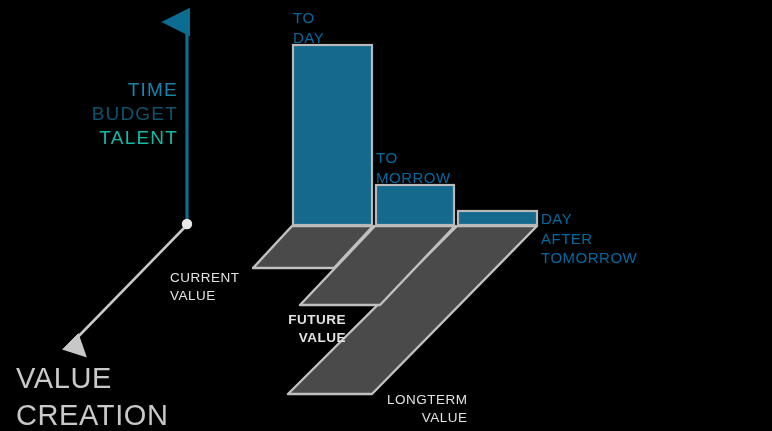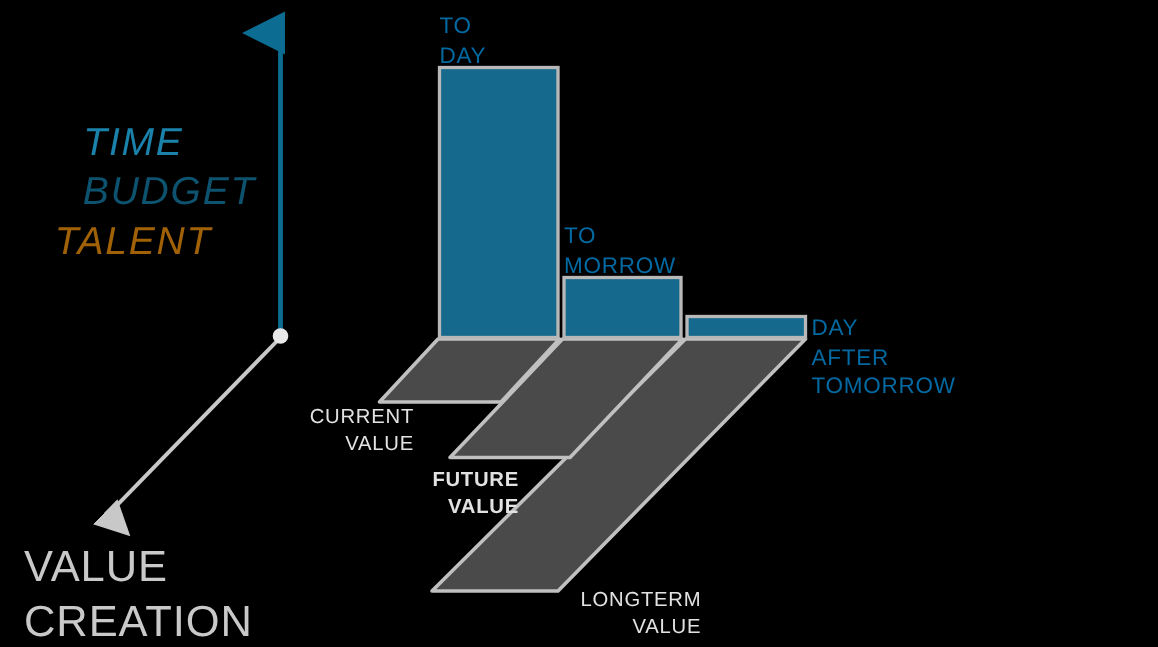--- a/index.html
+++ b/index.html
@@ -30,31 +30,30 @@
     white-space: pre;
     line-height: 1.22;
   }
 
   
   #axis-labels {
     position: absolute;
     left: 0px;
     top: 78px;
     width: 178px;
-    text-align: center;
-    font-size: 26px;
+    text-align: right;
+    font-size: 19px;
     letter-spacing: 1.2px;
     line-height: 1.26;
-    font-style: italic;
   }
   #axis-labels div { display: block; }
   .lab-time      { color: #1a82ab; }
   .lab-attention { color: #136c90; }
   .lab-budget    { color: #0d536f; margin-left: 48px; }
-  .lab-talent    { color: #a16207; }
+  .lab-talent    { color: #14b8a6; }
 
   
   #value-creation {
     left: 16px;
     top: 360px;
     font-size: 29px;
     color: #c9c9c9;
     letter-spacing: 0.6px;
     line-height: 1.28;
   }
@@ -70,21 +69,21 @@
   #label-tomorrow { left: 376px; top: 148px; }
   #label-dayafter { left: 541px; top: 209px; }
 
   
   .pg-label {
     font-size: 13.5px;
     color: #e2e2e2;
     letter-spacing: 0.5px;
     line-height: 1.32;
   }
-  #label-current  { left: 144px; top: 269px; width: 132px; text-align: right; }
+  #label-current  { left: 170px; top: 269px; width: 132px; }
   #label-future   { left: 200px; top: 311px; width: 146px; text-align: right; font-weight: bold; }
   #label-longterm { left: 387px; top: 391px; text-align: right; }
 </style>
 </head>
 <body>
 
 <div id="stage">
 
   <svg class="layer" viewBox="0 0 772 431">
     <defs>

